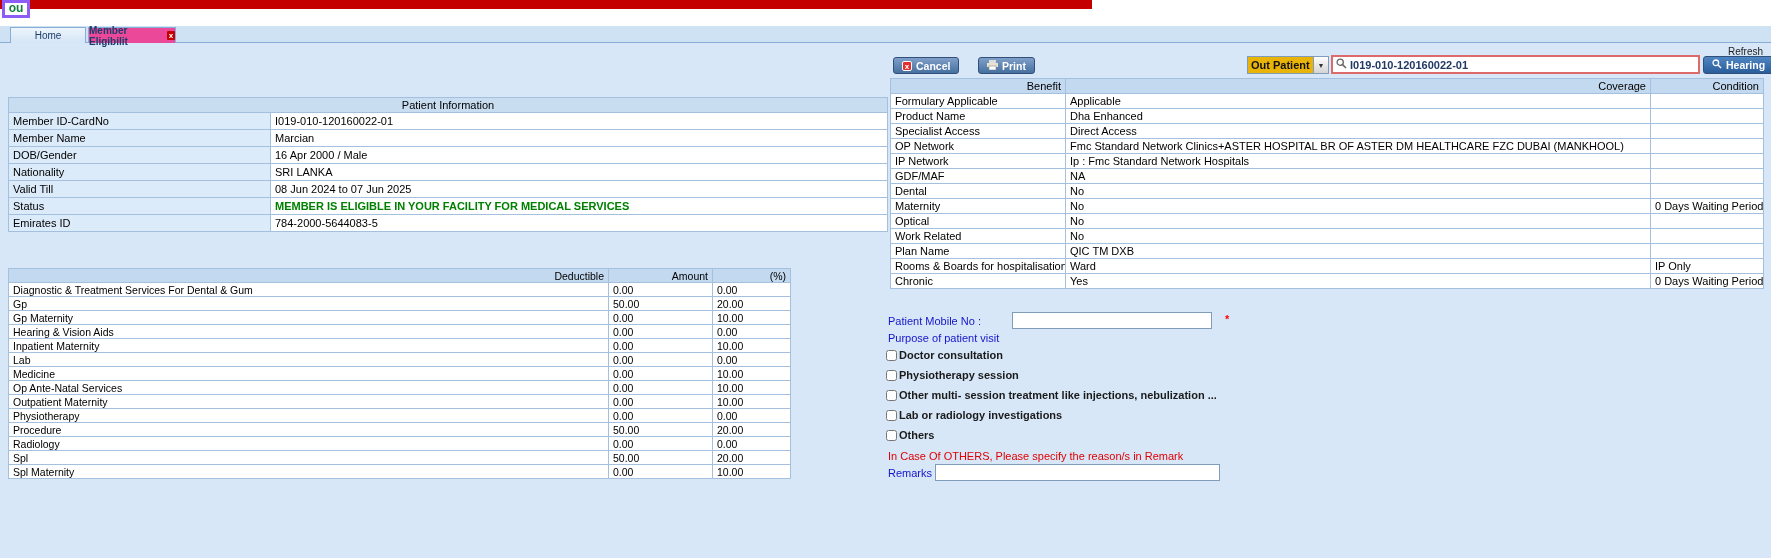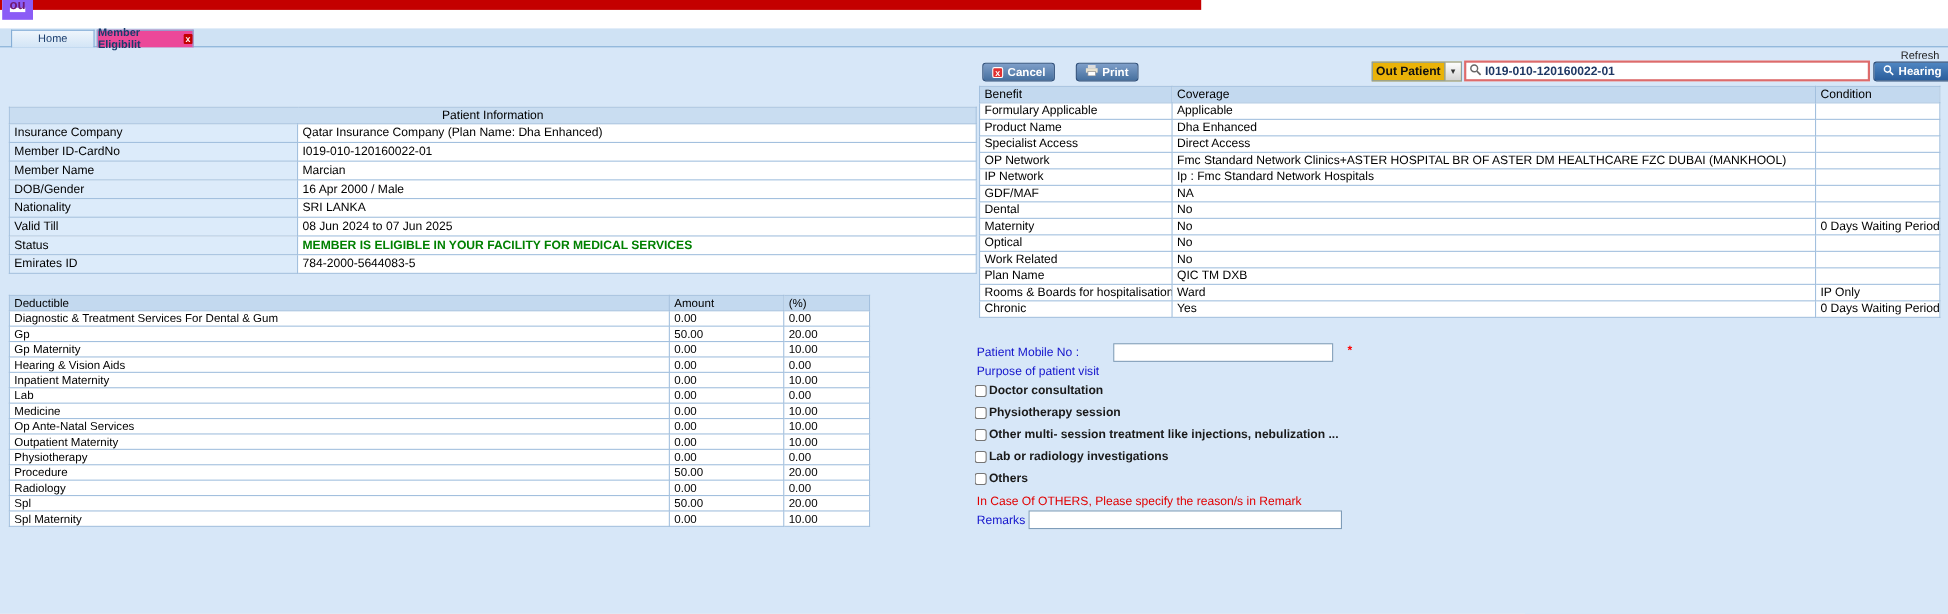--- a/index.html
+++ b/index.html
@@ -2,21 +2,21 @@
 <html><head>
 <meta charset="utf-8">
 <style>
   * { box-sizing: border-box; margin: 0; padding: 0; }
   body { background: #eee; font-family: "Liberation Sans", sans-serif; }
   .screen { position: relative; width: 1771px; height: 558px; background: #d7e7f8; overflow: hidden; font-size: 11px; color: #000; }
 
   
   .topbar { position: absolute; left: 0; top: 0; width: 1771px; height: 26px; background: #fff; }
   .red-strip { position: absolute; left: 0; top: 0; width: 1092px; height: 9px; background: #c40000; }
-  .logo-box { position: absolute; left: 2px; top: 0; width: 28px; height: 18px; background: #fff; border: 7px solid #8b5cf6; color: #701a75; font-weight: bold; font-size: 12px; display: flex; align-items: flex-end; justify-content: center; }
+  .logo-box { position: absolute; left: 2px; top: 0; width: 28px; height: 18px; background: #fff; border: 3px solid #8b5cf6; color: #15803d; font-weight: bold; font-size: 12px; display: flex; align-items: flex-end; justify-content: center; }
   .photo { position: absolute; left: 1092px; top: 0; width: 368px; height: 26px;
     background:
       radial-gradient(circle at 14% 85%, #57releases66 0, transparent 0),
       radial-gradient(circle at 15% 90%, #5a6b7a 0 7px, transparent 8px),
       radial-gradient(circle at 38% 75%, #e8c9ae 0 6px, transparent 7px),
       radial-gradient(circle at 62% 80%, #e3c2a4 0 6px, transparent 7px),
       radial-gradient(circle at 82% 70%, #f0d6bd 0 7px, transparent 8px),
       linear-gradient(90deg, #9aa7b4, #dde3e8 35%, #f0e8e0 60%, #ead8c9 80%, #cfd8e0); }
 
   
@@ -24,21 +24,21 @@
   .tab { position: absolute; top: 1px; height: 16px; border: 1px solid #86aed6; border-bottom: none; display: flex; align-items: center; justify-content: center; font-size: 10px; color: #1a3d6d; background: linear-gradient(#eef5fc, #d3e5f6); cursor: pointer; }
   .tab.home { left: 10px; width: 76px; }
   .tab.active { left: 88px; width: 88px; background: #ec4899; font-weight: bold; }
   .tab-close { display: inline-block; width: 9px; height: 9px; background: #c40000; color: #fff; font-size: 8px; line-height: 9px; text-align: center; margin-left: 4px; border-radius: 1px; cursor: pointer; }
 
   .refresh { position: absolute; top: 46px; right: 8px; font-size: 10px; color: #222; cursor: pointer; }
 
   
   table { border-collapse: collapse; table-layout: fixed; background: #fff; }
   td, th { border: 1px solid #a3c0de; padding: 0 4px; font-size: 11px; font-weight: normal; text-align: left; white-space: nowrap; overflow: hidden; }
-  .hdr td, .hdr th { background: #c3d9ef; }
+  .hdr td, .hdr th { background: #c3d9ef; text-align: right; }
 
   
   .patient-table { position: absolute; left: 8px; top: 97px; width: 880px; }
   .patient-table th.title { background: #c9ddf1; text-align: center; height: 15px; }
   .patient-table td { height: 17px; }
   .patient-table td.lbl { background: #dcebfa; }
   .patient-table td.val { background: #fff; }
   .status-green { color: #008000; font-weight: bold; margin-left: 34px; }
 
   
@@ -100,24 +100,20 @@
     <colgroup>
         <col style="width:262px">
         <col>
       </colgroup>
     <thead>
       <tr>
           <th class="title" colspan="2">Patient Information</th>
         </tr>
     </thead>
     <tbody>
-        <tr>
-          <td class="lbl">Insurance Company</td>
-          <td class="val">Qatar Insurance Company (Plan Name: Dha Enhanced)</td>
-        </tr>
         <tr>
           <td class="lbl">Member ID-CardNo</td>
           <td class="val">I019-010-120160022-01</td>
         </tr>
         <tr>
           <td class="lbl">Member Name</td>
           <td class="val">Marcian</td>
         </tr>
         <tr>
           <td class="lbl">DOB/Gender</td>

